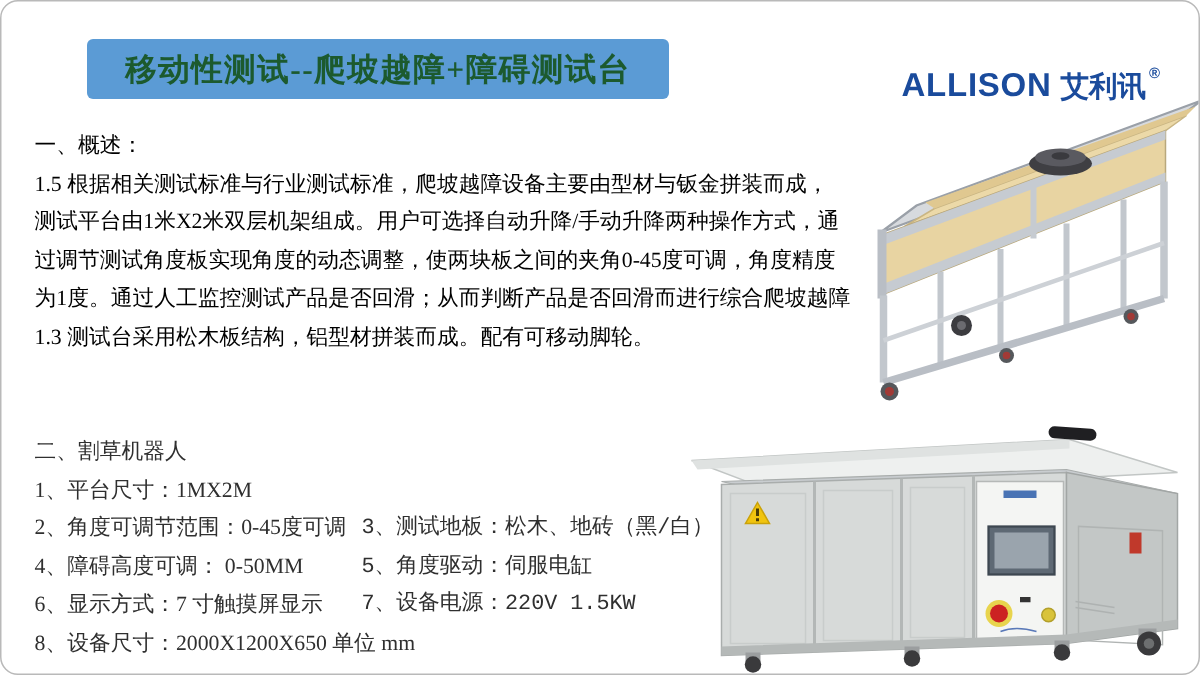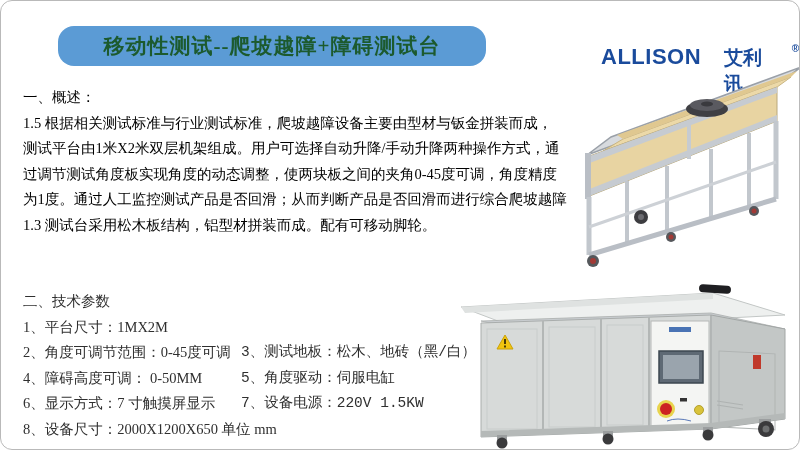--- a/index.html
+++ b/index.html
@@ -3,32 +3,32 @@
 <meta charset="utf-8">
 <style>
   html,body{margin:0;padding:0;background:#ffffff;}
   .page{
     position:relative;width:798px;height:448px;background:#ffffff;
     border:1px solid #b9b9b9;border-radius:12px;overflow:hidden;
     font-family:"Liberation Serif","DejaVu Serif",serif;
   }
   
   .banner{
-    position:absolute;left:57px;top:25px;width:428px;height:40px;
-    background:#5B9BD5;border-radius:16px;
+    position:absolute;left:57px;top:25px;width:388px;height:40px;
+    background:#5B9BD5;border-radius:4px;
     display:flex;align-items:center;justify-content:center;
   }
   .banner-title{
     color:#1c5a2e;font-weight:bold;font-size:21px;letter-spacing:1px;
     white-space:nowrap;
   }
   
   .logo{
     position:absolute;left:600px;top:30px;display:flex;align-items:baseline;
-    color:#1a4b9c;font-family:"Liberation Sans","DejaVu Sans",sans-serif;gap:17px;
+    color:#1a4b9c;font-family:"Liberation Sans","DejaVu Sans",sans-serif;
   }
   .logo-en{font-size:22px;font-weight:800;letter-spacing:0.5px;}
   .logo-cn{font-size:19px;font-weight:800;margin-left:6px;margin-top:14px;}
   .logo-reg{font-size:10px;font-weight:700;position:relative;top:-12px;margin-left:2px;}
   
   .overview{
     position:absolute;left:22px;top:84px;width:505px;
     font-size:14.5px;color:#000000;line-height:25.6px;white-space:nowrap;
   }
   .params{
@@ -61,21 +61,21 @@
   <div class="overview">
     <div>一、概述：</div>
     <div>1.5 根据相关测试标准与行业测试标准，爬坡越障设备主要由型材与钣金拼装而成，</div>
     <div>测试平台由1米X2米双层机架组成。用户可选择自动升降/手动升降两种操作方式，通</div>
     <div>过调节测试角度板实现角度的动态调整，使两块板之间的夹角0-45度可调，角度精度</div>
     <div>为1度。通过人工监控测试产品是否回滑；从而判断产品是否回滑而进行综合爬坡越障</div>
     <div>1.3 测试台采用松木板结构，铝型材拼装而成。配有可移动脚轮。</div>
   </div>
 
   <div class="params">
-    <div>二、技术参数</div>
+    <div>二、割草机器人</div>
     <div class="param-row">
       <span class="param-left">1、平台尺寸：1MX2M</span>
       <span class="param-right"></span>
     </div>
     <div class="param-row">
       <span class="param-left">2、角度可调节范围：0-45度可调</span>
       <span class="param-right">3、测试地板：松木、地砖（黑/白）</span>
     </div>
     <div class="param-row">
       <span class="param-left">4、障碍高度可调： 0-50MM</span>

